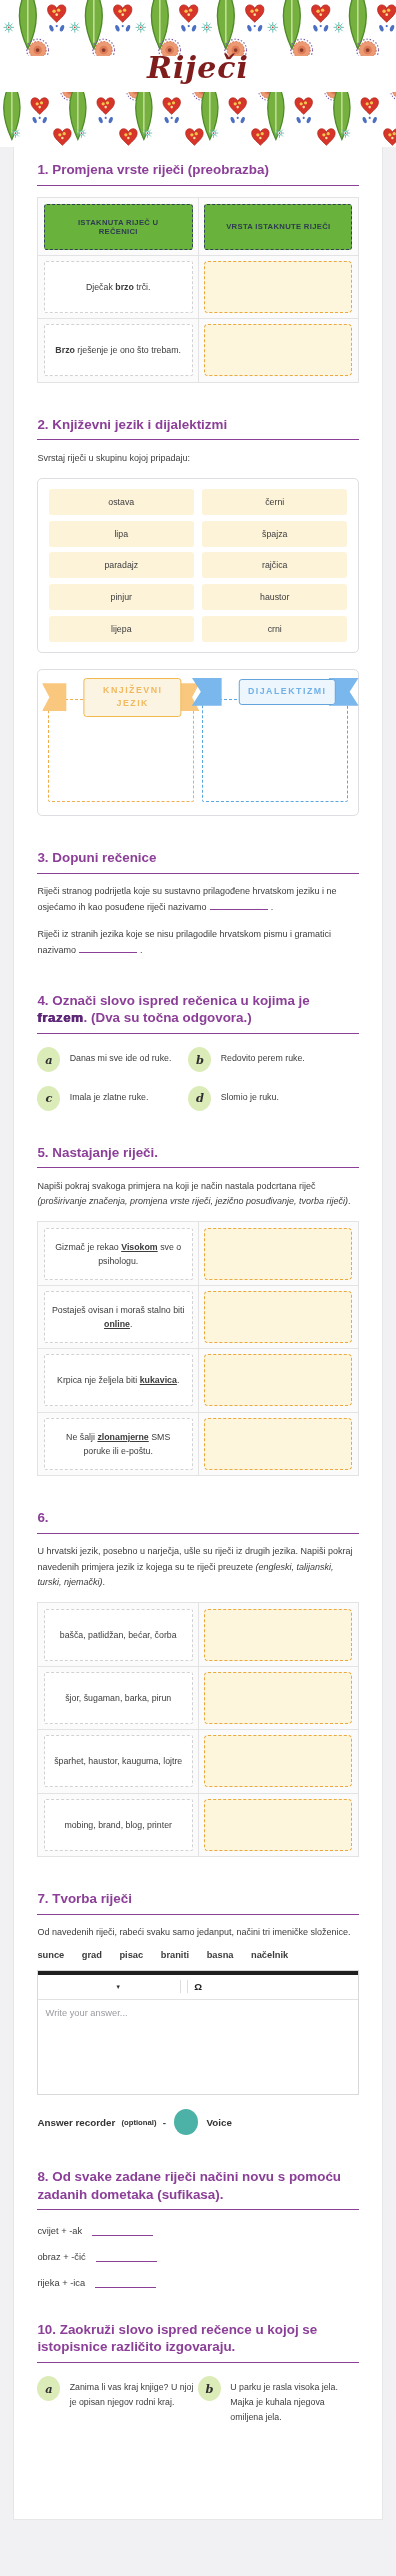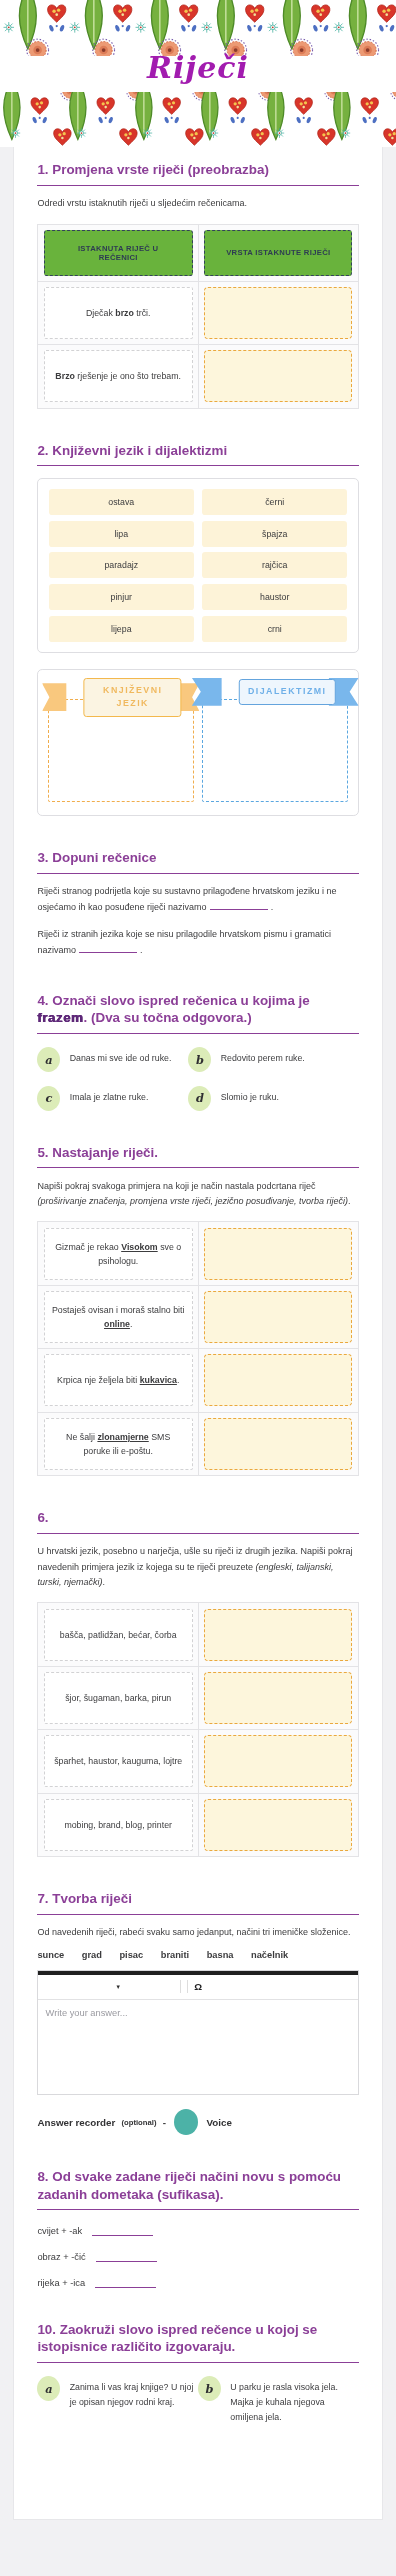--- a/index.html
+++ b/index.html
@@ -10,21 +10,21 @@
     font-family:"Liberation Sans", sans-serif;
     color:#3c3c3e;
   }
   
   .header { position:relative; width:396px; height:147px; background:#ffffff; overflow:hidden; }
   .pattern { position:absolute; left:0; top:0; width:396px; height:147px; }
   .title-band { position:absolute; left:0; top:56px; width:396px; height:36px; background:#ffffff; z-index:2; }
   .page-title {
     position:absolute; z-index:3; width:396px; top:50px; text-align:center;
     font-family:"DejaVu Serif", serif; font-style:italic; font-weight:700;
-    font-size:30px; color:#a21caf; letter-spacing:1px;
+    font-size:30px; color:#7f1d1d; letter-spacing:1px;
   }
   
   .card {
     margin:0 13.4px; background:#ffffff; border:0.5px solid #e7e7ea; border-top:none;
     padding:9.3px 23px 26px 23px; min-height:2373px;
   }
   .section { margin-top:33px; }
   .section:first-child { margin-top:5.2px; }
   .sec-title { font-size:13.4px; font-weight:700; color:#8b3f97; line-height:1.3; }
   .sec-title .chunky { color:#5e2878; font-weight:900; letter-spacing:0.5px; text-shadow:0.3px 0 0 #5e2878,-0.3px 0 0 #5e2878; }
@@ -202,21 +202,20 @@
     </svg>
   <div class="title-band"></div>
   <div class="page-title">Riječi</div>
 </div>
 
 <div class="card">
 
   <div class="section">
     <div class="sec-title">1.  Promjena vrste riječi (preobrazba)</div>
     <hr class="sec-rule">
-    <div class="intro">Odredi vrstu istaknutih riječi u sljedećim rečenicama.</div>
     <div class="qtable">
       <div class="qrow">
         <div class="qcell">
             <div class="hdr-box">ISTAKNUTA RIJEČ U REČENICI</div>
           </div>
         <div class="qcell">
             <div class="hdr-box">VRSTA  ISTAKNUTE RIJEČI</div>
           </div>
       </div>
       <div class="qrow">
@@ -242,20 +241,21 @@
         <div class="qcell">
             <div class="answer-box"></div>
           </div>
       </div>
     </div>
   </div>
 
   <div class="section">
     <div class="sec-title">2. Književni jezik i dijalektizmi</div>
     <hr class="sec-rule">
+    <div class="intro">Svrstaj riječi u skupinu kojoj pripadaju:</div>
     <div class="tiles-card">
       <div class="tiles">
         <div class="tile">ostava</div>
         <div class="tile">černi</div>
         <div class="tile">lipa</div>
         <div class="tile">špajza</div>
         <div class="tile">paradajz</div>
         <div class="tile">rajčica</div>
         <div class="tile">pinjur</div>
         <div class="tile">haustor</div>

